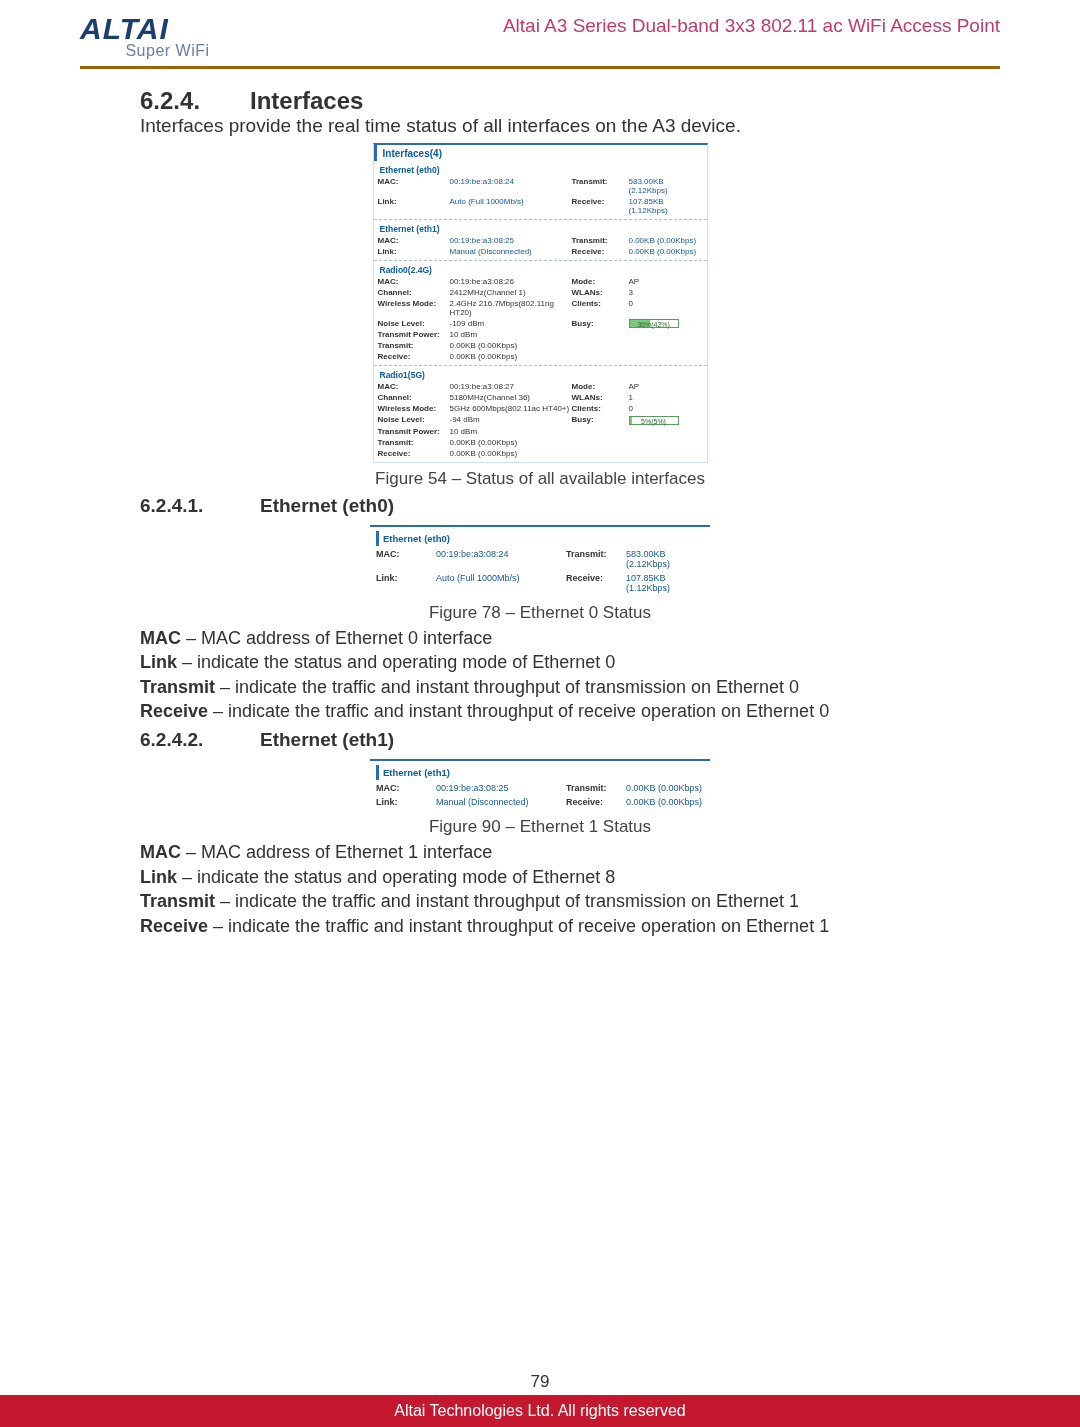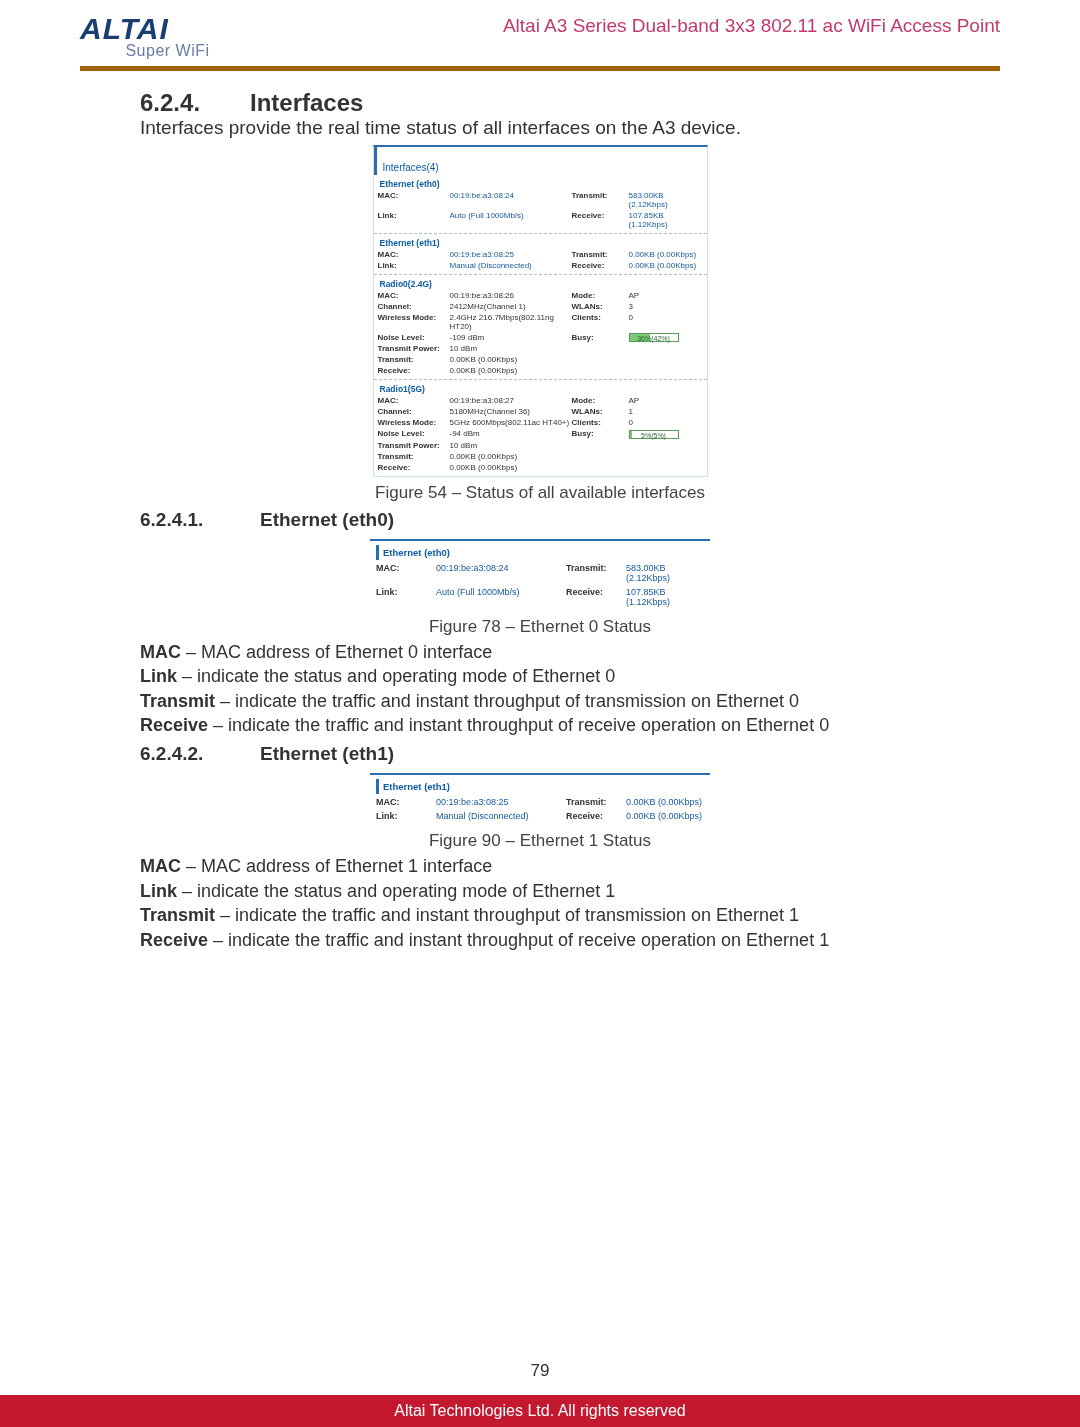--- a/index.html
+++ b/index.html
@@ -11,21 +11,21 @@
     position: relative;
     color: #333;
   }
   .page {
     padding: 15px 80px 0 80px;
   }
   .header {
     display: flex;
     justify-content: space-between;
     align-items: flex-start;
-    border-bottom: 5px solid #a16207;
+    border-bottom: 3px solid #a16207;
     padding-bottom: 6px;
     margin-bottom: 18px;
   }
   .logo {
     width: 175px;
   }
   .logo-top {
     font-family: Arial, sans-serif;
     font-size: 30px;
     font-weight: 900;
@@ -71,23 +71,23 @@
     border-top: 2px solid #2a6bb3;
     background: #fff;
     font-family: Arial, sans-serif;
     font-size: 9px;
     color: #333;
     width: 335px;
     margin: 0 auto 6px auto;
   }
   .panel-title {
     color: #0b5cab;
-    font-weight: normal;
+    font-weight: bold;
     font-size: 10px;
-    padding: 15px 6px 2px 6px;
+    padding: 3px 6px 2px 6px;
     border-left: 3px solid #2a6bb3;
   }
   .panel-block {
     padding: 2px 4px 4px 4px;
   }
   .panel-block + .panel-block {
     border-top: 1px dashed #b0c0d0;
   }
   .block-title {
     color: #0b5cab;
@@ -180,21 +180,21 @@
   .footer {
     position: absolute;
     left: 0;
     bottom: 0;
     width: 100%;
   }
   .page-num {
     text-align: center;
     font-size: 17px;
     color: #333;
-    padding-bottom: 14px;
+    padding-bottom: 3px;
   }
   .footer-bar {
     background: #c4182e;
     color: #fff;
     text-align: center;
     font-size: 16px;
     padding: 7px 16px;
   }
 </style>
 </head>
@@ -354,21 +354,21 @@
         <span class="val">0.00KB (0.00Kbps)</span>
         <span class="lbl">Link:</span>
         <span class="val">Manual (Disconnected)</span>
         <span class="lbl">Receive:</span>
         <span class="val">0.00KB (0.00Kbps)</span>
       </div>
     </div>
     <div class="fig-caption">Figure 90 – Ethernet 1 Status</div>
     <div class="desc" style="text-align:left;">
       <p><b>MAC</b><span> – MAC address of Ethernet 1 interface</span></p>
-      <p><b>Link</b><span> – indicate the status and operating mode of Ethernet 1</span></p>
+      <p><b>Link</b><span> – indicate the status and operating mode of Ethernet 8</span></p>
       <p><b>Transmit</b><span> – indicate the traffic and instant throughput of transmission on Ethernet 1</span></p>
       <p><b>Receive</b><span> – indicate the traffic and instant throughput of receive operation on Ethernet 1</span></p>
     </div>
   </div>
 </div>
 
 <div class="footer">
   <div class="page-num">79</div>
   <div class="footer-bar">Altai Technologies Ltd. All rights reserved</div>
 </div>

